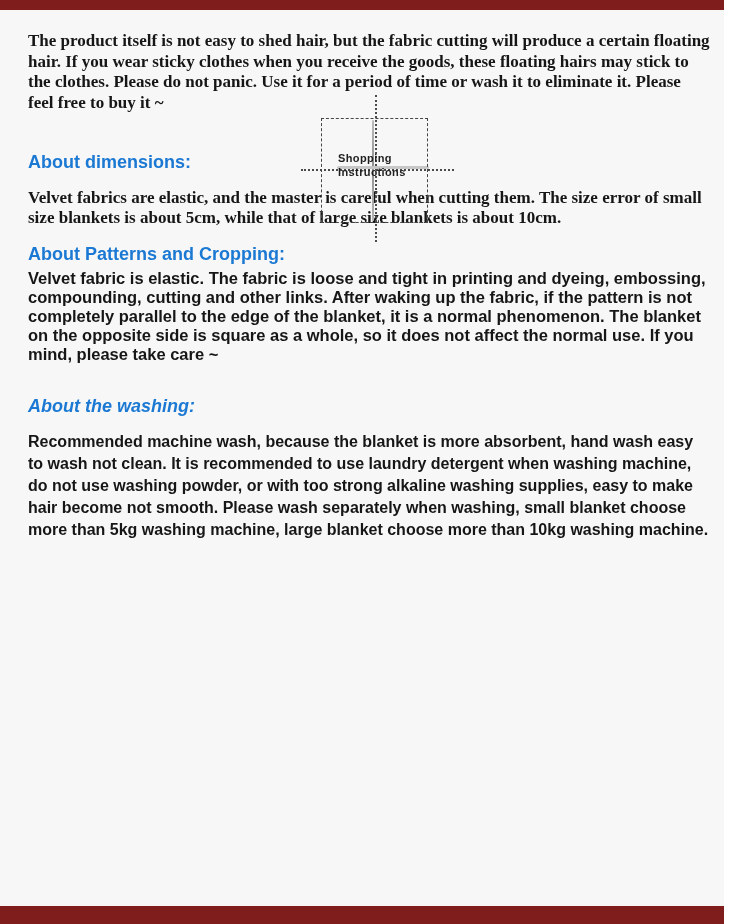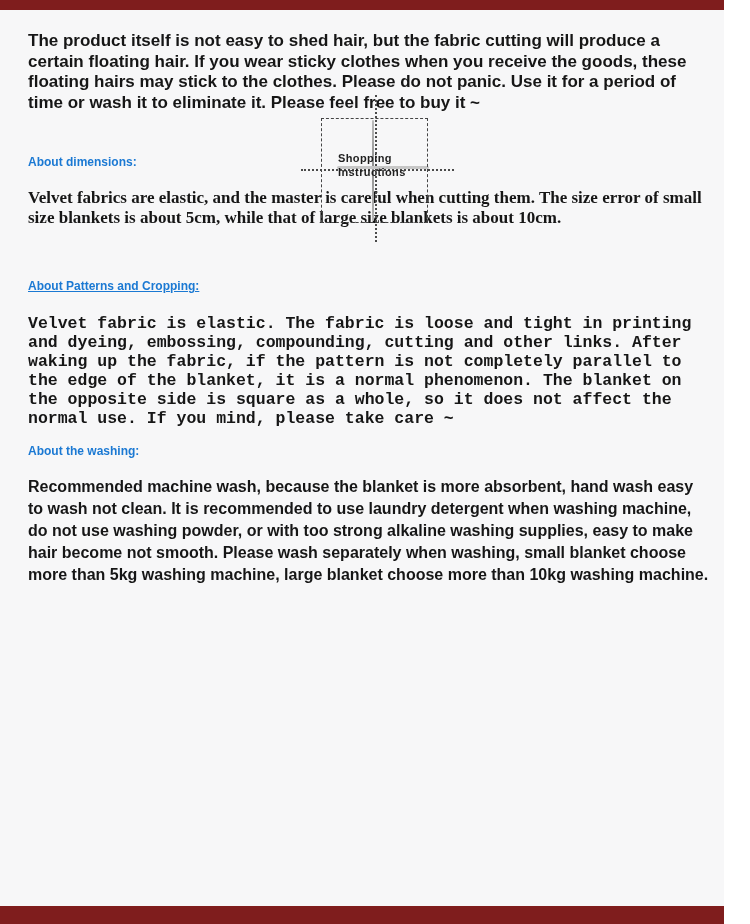--- a/index.html
+++ b/index.html
@@ -97,35 +97,35 @@
     color: #1b79d3;
     font-weight: 700;
   }
   .h-large {
     margin-top: 244px;
     font-size: 22px;
     line-height: 26px;
     letter-spacing: 0.2px;
   }
   .h-small {
-    font-size: 12px;
+    font-size: 18px;
     line-height: 18px;
   }
   .body {
     color: #161616;
     font-weight: 700;
     max-width: 740px;
     box-sizing: border-box;
   }
-  .p1 { margin-top: 21px; font-size: 17px;   line-height: 20.5px; }
+  .p1 { margin-top: 21px; font-size: 17px;   line-height: 20.5px; font-family: Liberation Serif, serif; }
   .h2-dim { margin-top: 40px; }
   .p2 { margin-top: 17px; font-size: 17px;   line-height: 20px; font-family: Liberation Serif, serif; }
-  .h3-pat { margin-top: 49px; text-decoration: underline; }
-  .p3 { margin-top: 19px; font-size: 16.5px; line-height: 19px; font-family: Liberation Mono, monospace; }
-  .h4-wash { margin-top: 14px; }
+  .h3-pat { margin-top: 17px; }
+  .p3 { margin-top: 6px; font-size: 16.5px; line-height: 19px; }
+  .h4-wash { margin-top: 33px; font-style: italic; }
   .p4 { margin-top: 16px; font-size: 16px;   line-height: 22px; }
 </style>
 </head>
 <body>
 
 <div class="page">
   <div class="card">
     <div class="content">
 
       <div class="diagram">

